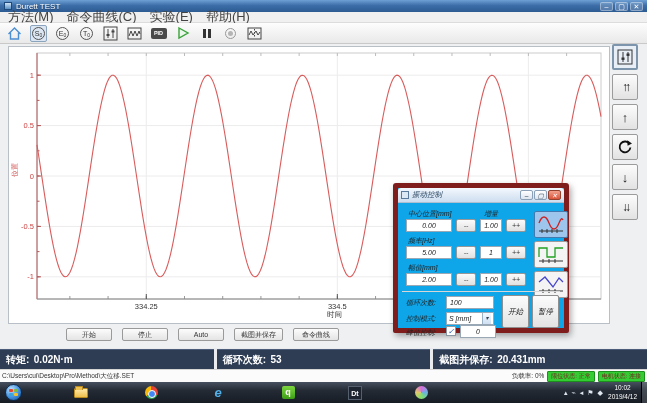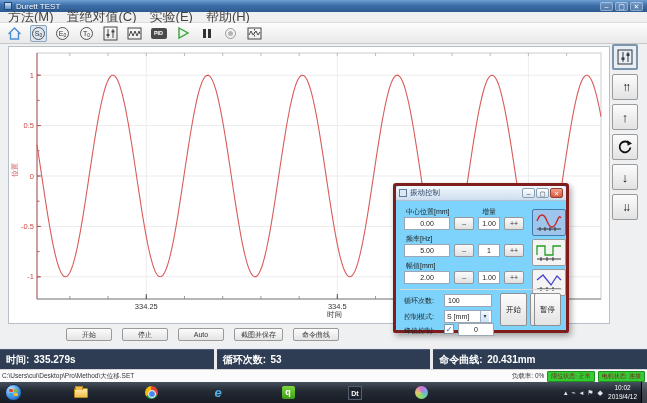--- a/index.html
+++ b/index.html
@@ -53,22 +53,22 @@
 
   .right-tools { position:absolute; left:612px; top:0; width:30px; display:flex; flex-direction:column; gap:4px; }
   .rtb { width:26px; height:26px; background:linear-gradient(#fcfcfc,#e2e2e2); border:1px solid #9b9b9b;
     border-radius:2px; display:flex; align-items:center; justify-content:center;
     font-size:13px; font-weight:bold; color:#111; }
   .rtb.sel { background:#e8eef6; border:2px solid #7c94ac; }
   .dblarrow { letter-spacing:-3px; font-size:12px; }
 
   
   .dialog { position:absolute; left:393px; top:139px; width:176px; height:150px;
-    background:#7dd3fc; border:3px solid #7f1d1d; border-radius:3px 3px 2px 2px;
-    box-shadow:2px 3px 6px rgba(0,0,0,.35); }
+    background:#0ea5e9; border:5px solid #7f1d1d; border-radius:3px 3px 2px 2px;
+    box-shadow:2px 3px 6px rgba(0,0,0,.35);font-style:italic; }
   .dlg-title { height:15px; background:linear-gradient(#f3f8fd,#cdddef); border-bottom:1px solid #aebfd2;
     border-radius:3px 3px 0 0; display:flex; align-items:center; padding:0 3px; }
   .dlg-title .dico { width:8px; height:8px; border:1px solid #5b7a9c; background:#dce9f5; margin-right:3px; }
   .dlg-title .dttl { font-size:7.5px; color:#1c3a58; }
   .dlg-ctl { margin-left:auto; display:flex; gap:1px; }
   .dlg-ctl div { width:13px; height:10px; font-size:6.5px; line-height:9px; text-align:center;
     border:1px solid #8aa0b6; border-radius:2px; background:linear-gradient(#fff,#dbe4ee); color:#345; }
   .dlg-ctl .close { background:linear-gradient(#f2a08c,#d9543a); color:#fff; border-color:#9c3category222; border-color:#93422f; }
   .dlg-body { position:relative; width:100%; height:134px; }
   .fldlab { position:absolute; font-size:7px; color:#222; }
@@ -145,21 +145,21 @@
       <div class="ttl">Durett TEST</div>
       <div class="wctrls">
         <div>–</div>
         <div>▢</div>
         <div>✕</div>
       </div>
     </div>
 
     <div class="menubar">
       <span>方法(M)</span>
-      <span>置绝对值(C)</span>
+      <span>命令曲线(C)</span>
       <span>实验(E)</span>
       <span>帮助(H)</span>
     </div>
 
     <div class="toolbar">
       <div class="tbtn">
         <span>
           <svg width="15" height="15" viewBox="0 0 15 15">
               <path d="M1.5,8 7.5,2 13.5,8 M3.5,6.8 V13 H11.5 V6.8" fill="none" stroke="#4a8fd4" stroke-width="1.4"></path>
             </svg>
@@ -432,23 +432,23 @@
 
           <div class="bigbtn" style="left:104px;top:92px">开始</div>
           <div class="bigbtn disabled" style="left:134px;top:92px">继续</div>
 
           <div class="bigbtn" style="right:5px;top:92px">暂停</div>
         </div>
       </div>
     </div>
 
     <div class="statusbar">
-      <div class="scell"><b>时间:</b>&nbsp;<b>335.279s</b></div>
+      <div class="scell"><b>转矩:</b>&nbsp;<b>0.02N·m</b></div>
       <div class="scell"><b>循环次数:</b>&nbsp;<b>53</b></div>
-      <div class="scell"><b>命令曲线:</b>&nbsp;<b>20.431mm</b></div>
+      <div class="scell"><b>截图并保存:</b>&nbsp;<b>20.431mm</b></div>
     </div>
 
     <div class="footer">
       <span class="fpath">C:\Users\cui\Desktop\Pro\Method\大位移.SET</span>
       <div class="fright">
         <span class="fload">负载率: 0%</span>
         <span class="fbadge">限位状态: 正常</span>
         <span class="fbadge">电机状态: 连接</span>
       </div>
     </div>

